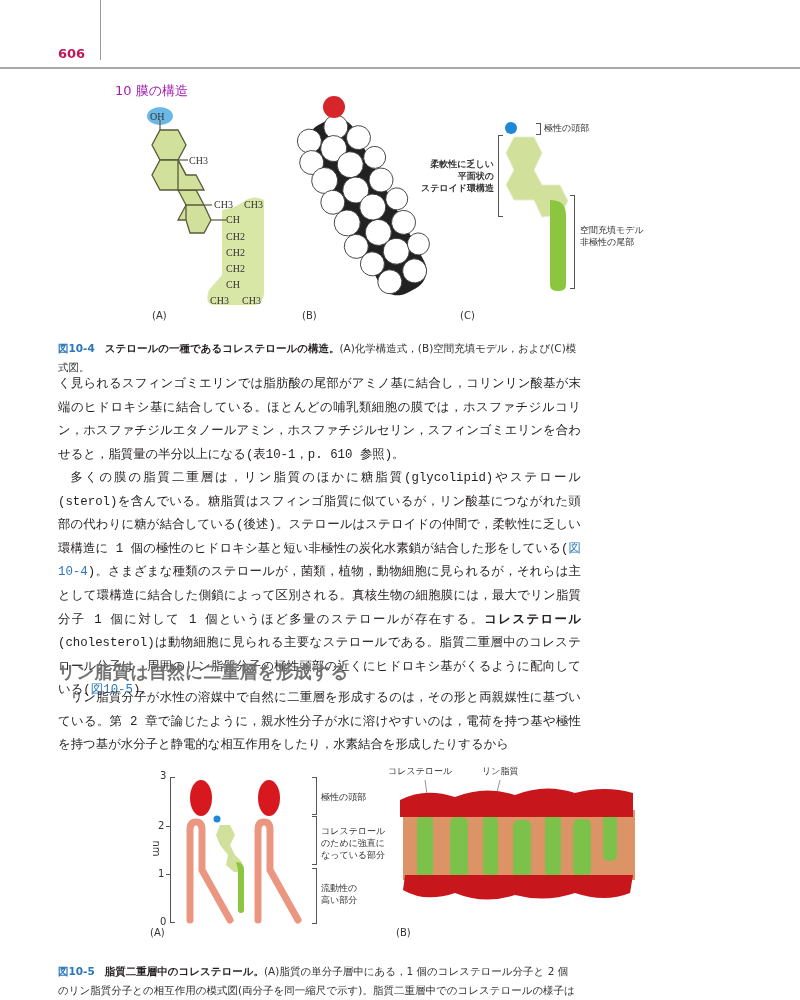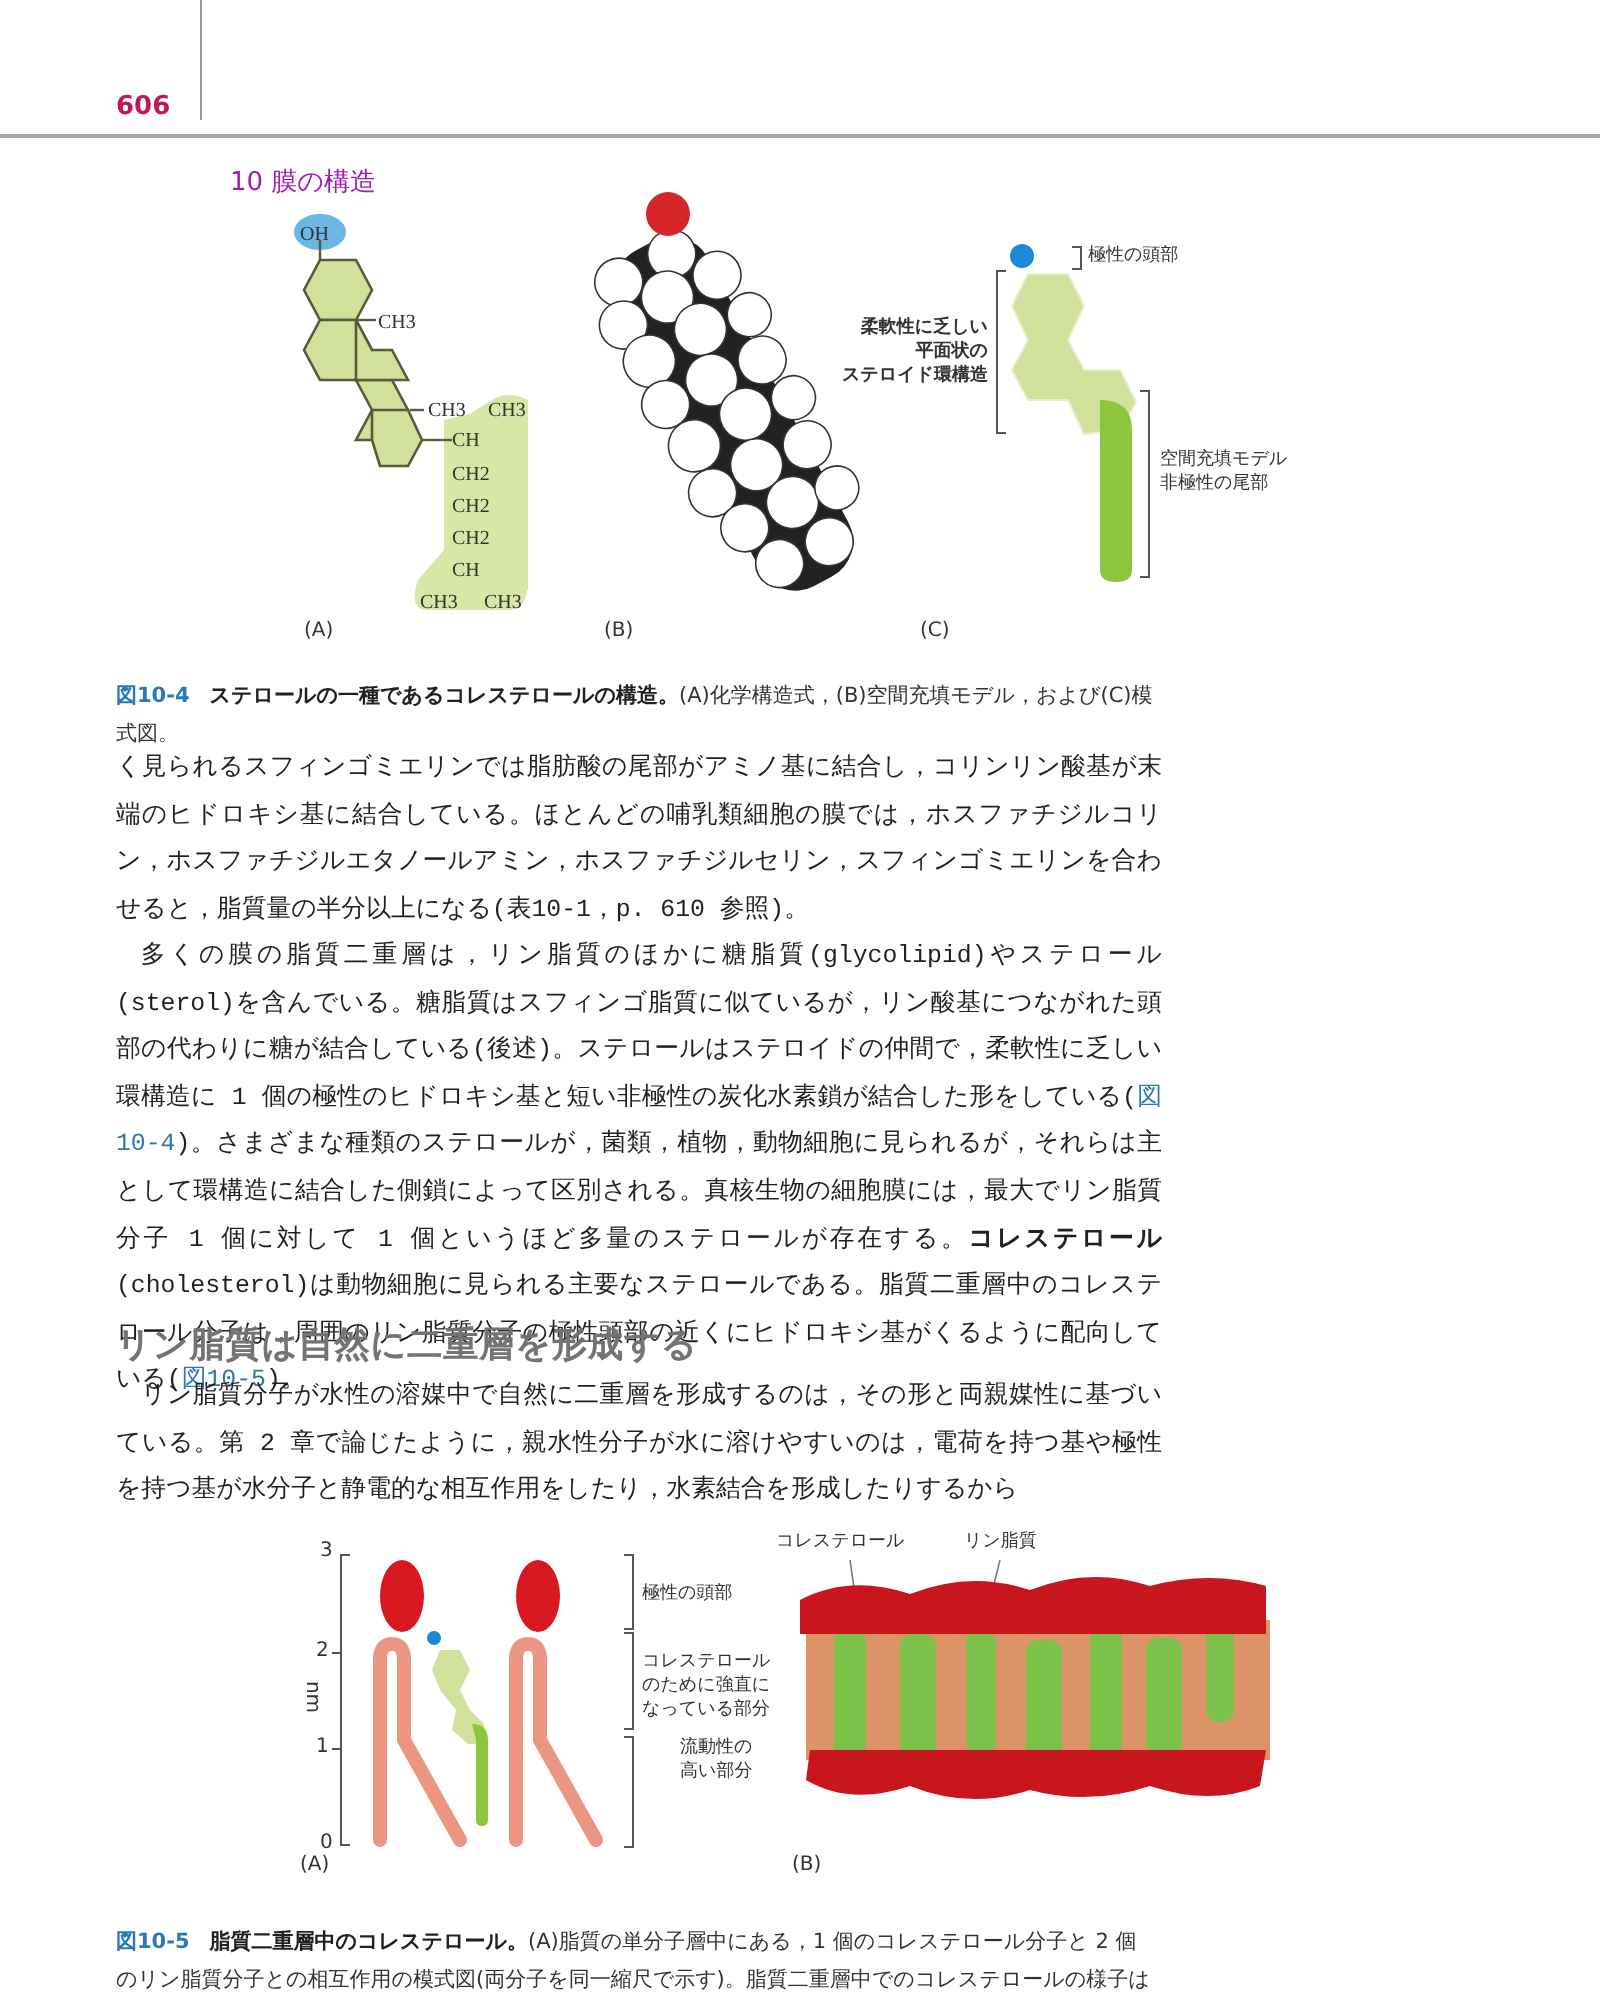--- a/index.html
+++ b/index.html
@@ -172,21 +172,21 @@
 
   <div class="abs" style="left:312px;top:12px;width:4px;height:36px;border:1px solid #555;border-left:none;"></div>
   <div class="abs" style="left:312px;top:51px;width:4px;height:47px;border:1px solid #555;border-left:none;"></div>
   <div class="abs" style="left:312px;top:103px;width:4px;height:54px;border:1px solid #555;border-left:none;"></div>
   <div class="abs small-jp" style="left:321px;top:26px;">極性の頭部</div>
   <div class="abs small-jp" style="left:321px;top:60px;">
     <div>コレステロール</div>
     <div>のために強直に</div>
     <div>なっている部分</div>
   </div>
-  <div class="abs small-jp" style="left:321px;top:103px;margin-left:19px;">
+  <div class="abs small-jp" style="left:321px;top:117px;">
     <div>流動性の</div>
     <div>高い部分</div>
   </div>
 
   <div class="abs small-jp" style="left:388px;top:0;">コレステロール</div>
   <div class="abs small-jp" style="left:482px;top:0;">リン脂質</div>
   <svg class="abs" style="left:395px;top:10px;" width="245" height="130" viewBox="0 0 245 130">
     <line x1="30" y1="5" x2="35" y2="40" stroke="#777" stroke-width="0.8"></line>
     <line x1="105" y1="5" x2="95" y2="45" stroke="#777" stroke-width="0.8"></line>
     <rect x="8" y="35" width="232" height="70" fill="#dc9366"></rect>

